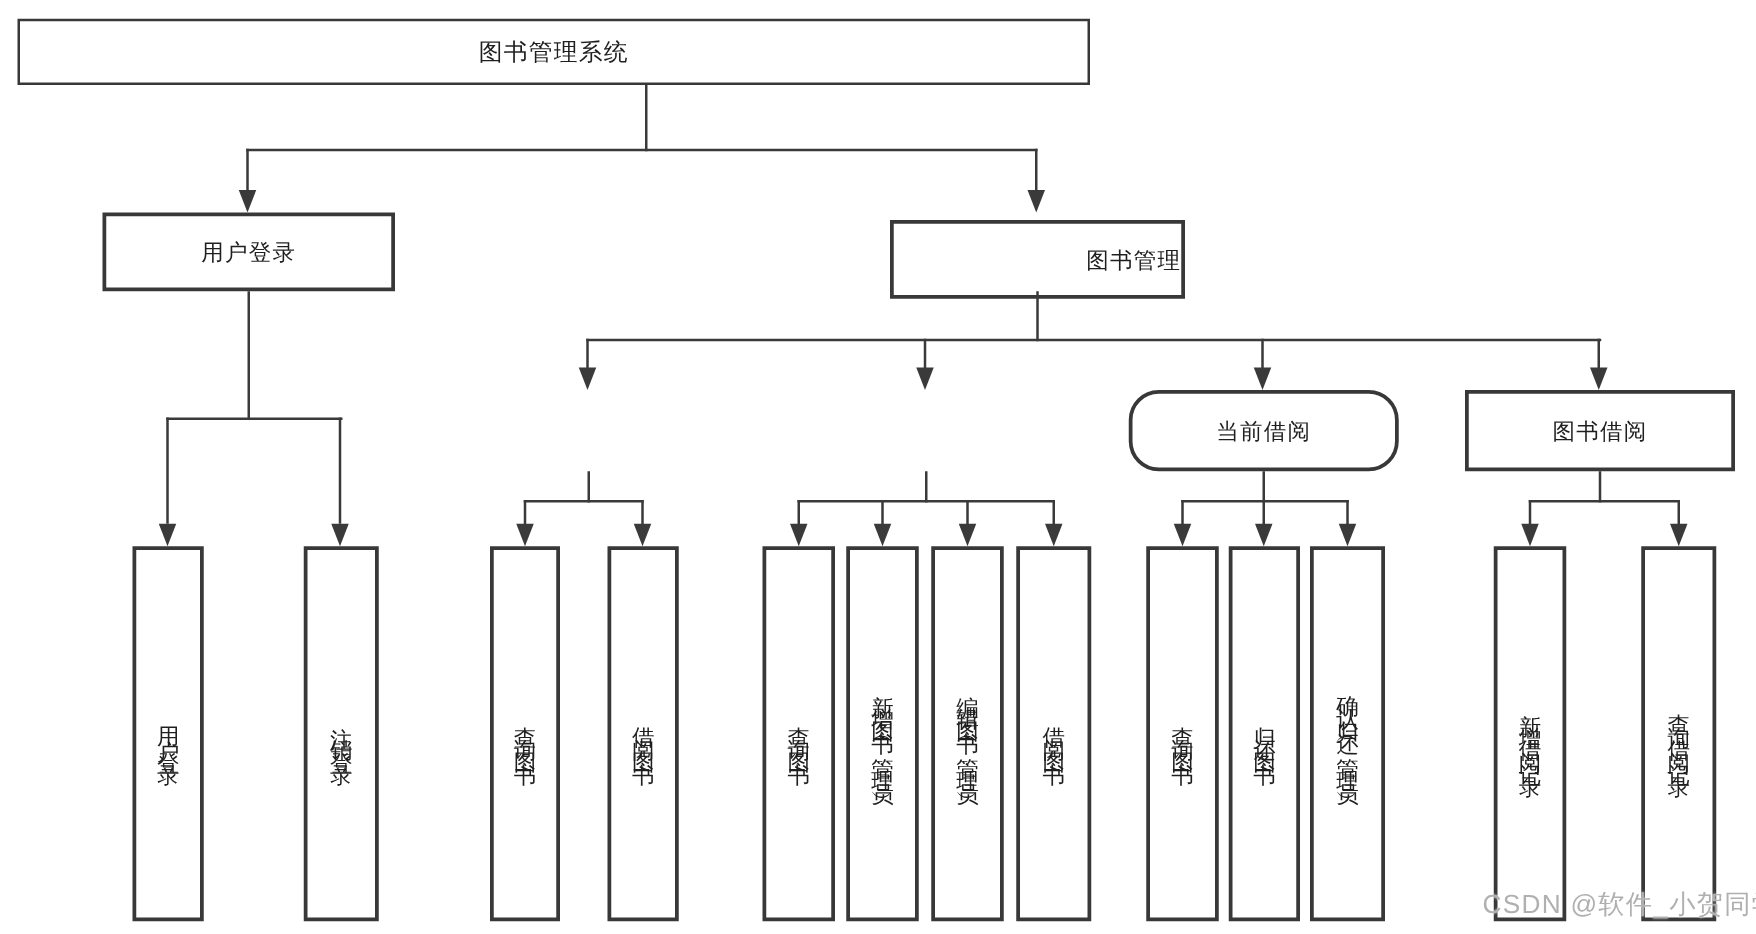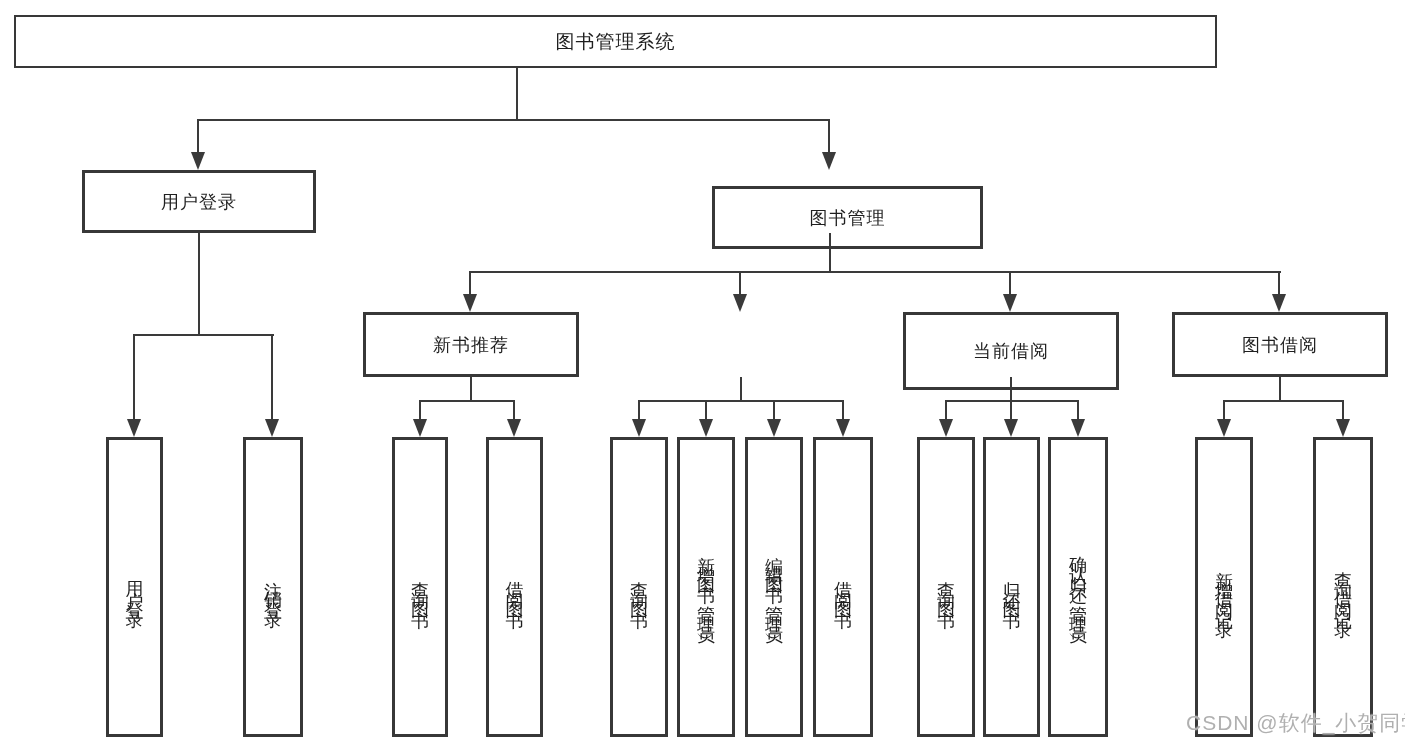--- a/index.html
+++ b/index.html
@@ -51,35 +51,35 @@
     white-space: nowrap;
     z-index: 10;
     text-shadow: 0 0 2px #ffffff;
   }
 </style>
 </head>
 <body>
 
 <div id="stage">
 
-  <div class="box root-box" style="left:14px;top:15px;width:1203px;height:53px;">
+  <div class="box root-box" style="left:14px;top:15px;width:858px;height:53px;">
     <span>图书管理系统</span>
   </div>
 
   <div class="vline" style="left:516px;top:68px;height:53px;"></div>
   <div class="hline" style="left:197px;top:119px;width:633px;"></div>
   <div class="vline" style="left:197px;top:119px;height:35px;"></div>
   <div class="arrow" style="left:191px;top:152px;"></div>
   <div class="vline" style="left:828px;top:119px;height:35px;"></div>
   <div class="arrow" style="left:822px;top:152px;"></div>
 
   <div class="box" style="left:82px;top:170px;width:234px;height:63px;">
     <span>用户登录</span>
   </div>
-  <div class="box" style="left:712px;top:186px;width:271px;height:63px;">
+  <div class="box" style="left:712px;top:176px;width:236px;height:63px;justify-content:flex-end;">
     <span>图书管理</span>
   </div>
 
   <div class="vline" style="left:198px;top:233px;height:103px;"></div>
   <div class="hline" style="left:133px;top:334px;width:141px;"></div>
   <div class="vline" style="left:133px;top:334px;height:85px;"></div>
   <div class="arrow" style="left:127px;top:419px;"></div>
   <div class="vline" style="left:271px;top:334px;height:85px;"></div>
   <div class="arrow" style="left:265px;top:419px;"></div>
 
@@ -87,24 +87,21 @@
   <div class="hline" style="left:469px;top:271px;width:812px;"></div>
   <div class="vline" style="left:469px;top:271px;height:25px;"></div>
   <div class="arrow" style="left:463px;top:294px;"></div>
   <div class="vline" style="left:739px;top:271px;height:25px;"></div>
   <div class="arrow" style="left:733px;top:294px;"></div>
   <div class="vline" style="left:1009px;top:271px;height:25px;"></div>
   <div class="arrow" style="left:1003px;top:294px;"></div>
   <div class="vline" style="left:1278px;top:271px;height:25px;"></div>
   <div class="arrow" style="left:1272px;top:294px;"></div>
 
-  <div class="box" style="left:363px;top:312px;width:216px;height:65px;">
-    <span>新书推荐</span>
-  </div>
-  <div class="box" style="left:903px;top:312px;width:216px;height:78px;">
+  <div class="box" style="left:903px;top:312px;width:216px;height:65px;border-radius:24px;">
     <span>当前借阅</span>
   </div>
   <div class="box" style="left:1172px;top:312px;width:216px;height:65px;">
     <span>图书借阅</span>
   </div>
 
   <div class="vline" style="left:470px;top:377px;height:25px;"></div>
   <div class="vline" style="left:740px;top:377px;height:25px;"></div>
   <div class="vline" style="left:1010px;top:377px;height:25px;"></div>
   <div class="vline" style="left:1279px;top:377px;height:25px;"></div>

